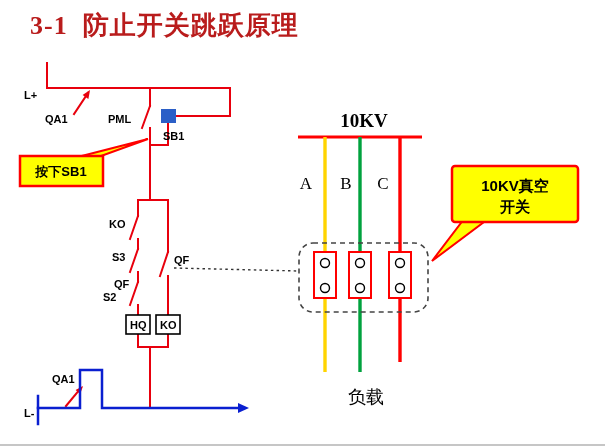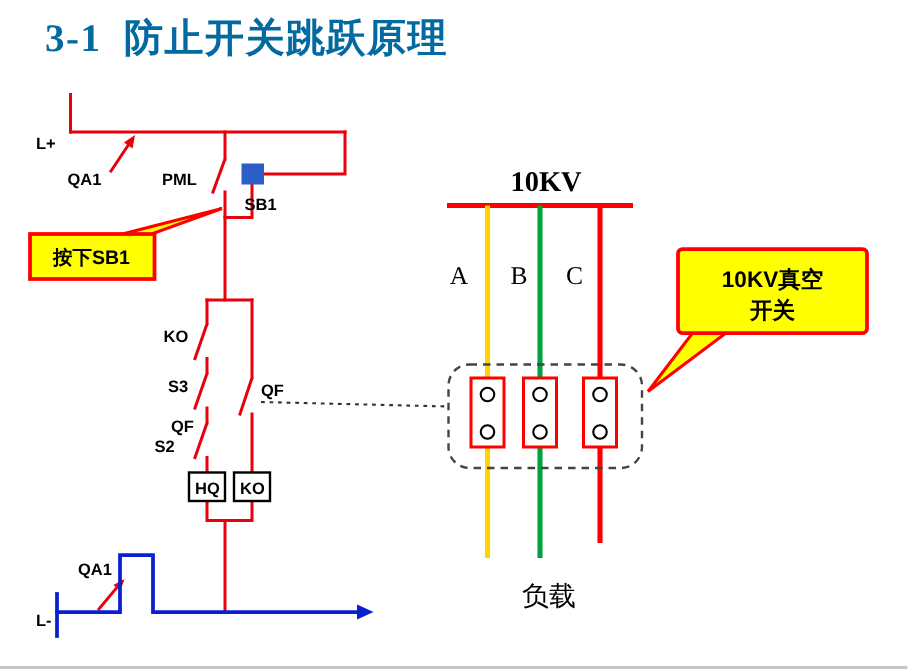--- a/index.html
+++ b/index.html
@@ -9,21 +9,21 @@
     background:#ffffff;
     border-bottom:2px solid #c6c6c6;
     box-sizing:border-box;
     overflow:hidden;
     font-family:"Liberation Sans", sans-serif;
   }
   .title {
     position:absolute; left:30px; top:8px;
     font-family:"Liberation Serif", serif;
     font-weight:700; font-size:26px; letter-spacing:1px;
-    color:#0369a1; white-space:pre;
+    color:#b91c1c; white-space:pre;
   }
   svg.schematic { position:absolute; left:0; top:0; }
   .lbl       { font:700 11px "Liberation Sans", sans-serif; fill:#000; }
   .lbl-serif { font:400 17px "Liberation Serif", serif; fill:#000; }
   .kv        { font:700 19px "Liberation Serif", serif; fill:#000; }
   .load      { font:400 18px "Liberation Sans", sans-serif; fill:#000; }
   .callout-sm{ font:700 13px "Liberation Sans", sans-serif; fill:#000; }
   .callout-lg{ font:700 15px "Liberation Sans", sans-serif; fill:#000; }
 </style>
 </head>

